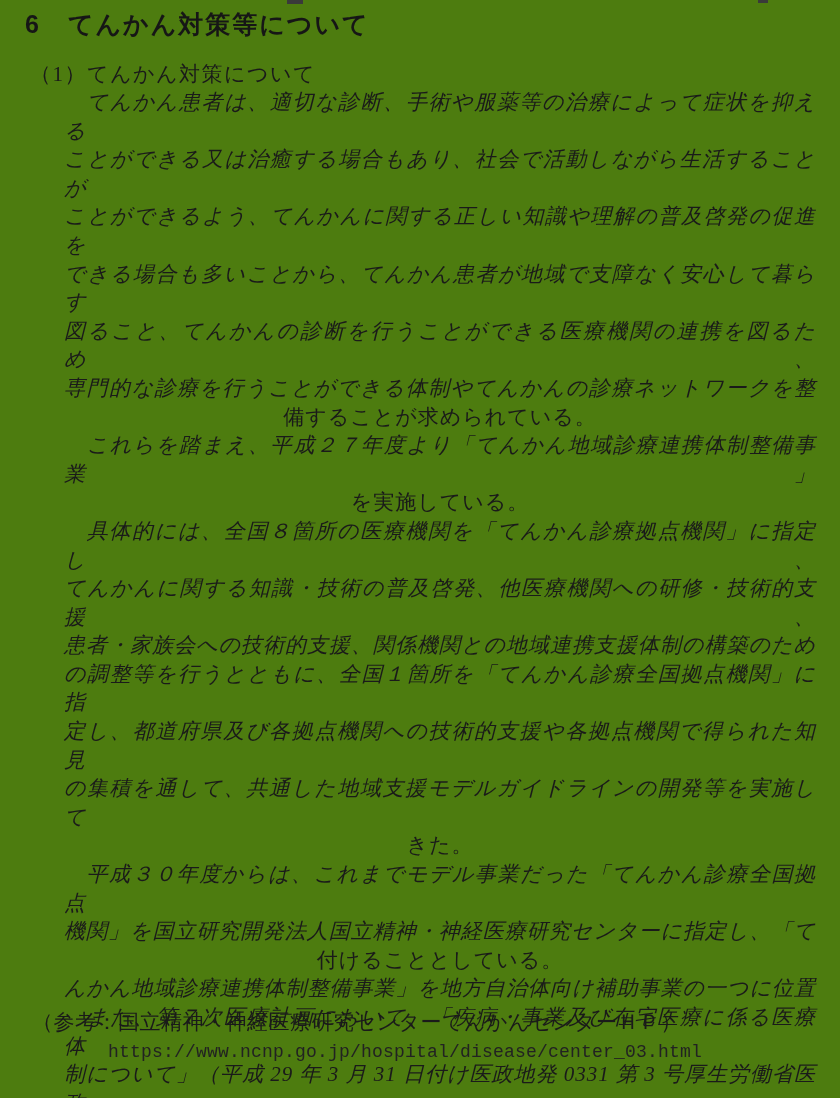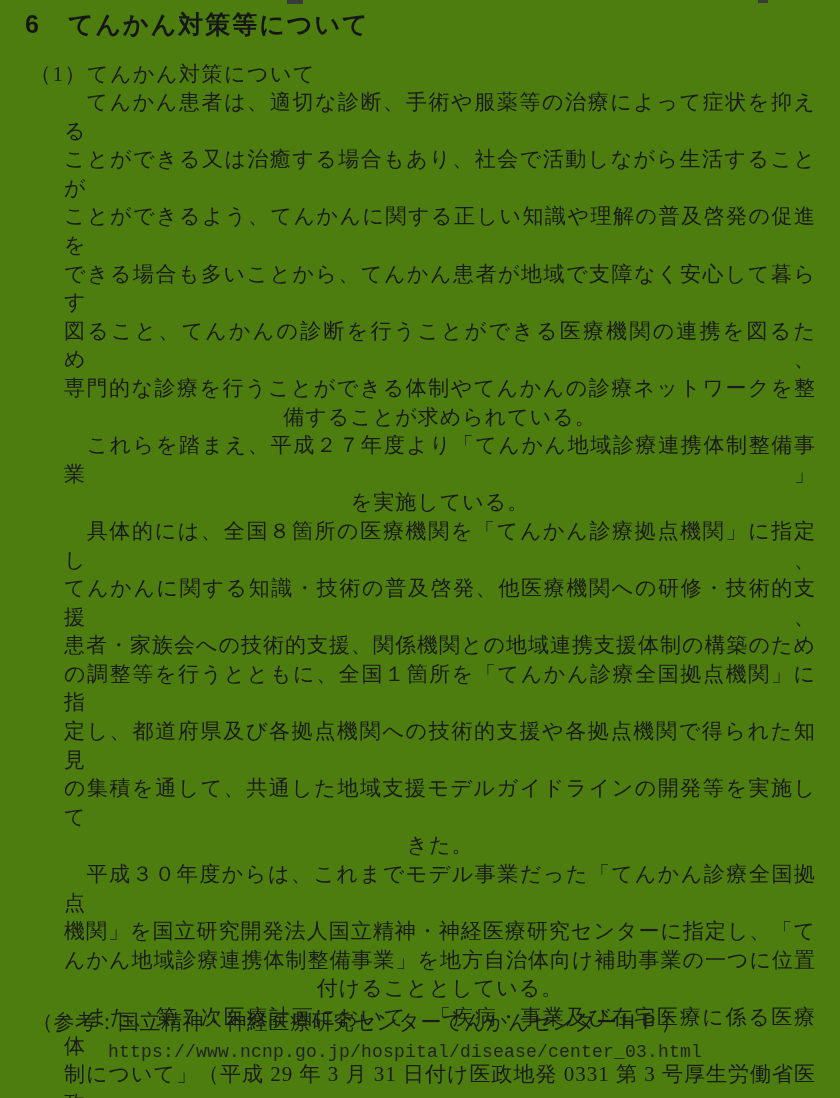--- a/index.html
+++ b/index.html
@@ -24,20 +24,21 @@
   .bodytext{
     position:absolute;top:88px;left:64px;width:752px;
     font-size:21px;line-height:28.6px;letter-spacing:1px;
   }
   .para{margin:0;padding:0;}
   .line{text-align:center;}
   .line.justify{
     text-align:justify;
     text-align-last:justify;
     text-justify:inter-character;
+    font-style:italic;
   }
   .ref{
     position:absolute;top:1008px;left:32px;
     font-size:21px;letter-spacing:0.5px;white-space:nowrap;
   }
   .url{
     position:absolute;top:1042px;left:68px;
     font-family:"Liberation Mono","DejaVu Sans Mono",monospace;
     font-size:18px;letter-spacing:0.2px;white-space:nowrap;
     color:#222;
@@ -77,22 +78,22 @@
         <div class="line justify"><span>てんかんに関する知識・技術の普及啓発、他医療機関への研修・技術的支援、</span></div>
         <div class="line justify"><span>患者・家族会への技術的支援、関係機関との地域連携支援体制の構築のため</span></div>
         <div class="line justify"><span>の調整等を行うとともに、全国１箇所を「てんかん診療全国拠点機関」に指</span></div>
         <div class="line justify"><span>定し、都道府県及び各拠点機関への技術的支援や各拠点機関で得られた知見</span></div>
         <div class="line justify"><span>の集積を通して、共通した地域支援モデルガイドラインの開発等を実施して</span></div>
         <div class="line"><span>きた。</span></div>
       </div>
       <div class="para">
         <div class="line justify"><span>　平成３０年度からは、これまでモデル事業だった「てんかん診療全国拠点</span></div>
         <div class="line justify"><span>機関」を国立研究開発法人国立精神・神経医療研究センターに指定し、「て</span></div>
+        <div class="line"><span>付けることとしている。</span></div>
         <div class="line justify"><span>んかん地域診療連携体制整備事業」を地方自治体向け補助事業の一つに位置</span></div>
-        <div class="line"><span>付けることとしている。</span></div>
       </div>
       <div class="para">
         <div class="line justify"><span>　また、第７次医療計画において、「疾病・事業及び在宅医療に係る医療体</span></div>
         <div class="line justify"><span>制について」（平成 29 年 3 月 31 日付け医政地発 0331 第 3 号厚生労働省医政</span></div>
       </div>
     </div>
 
   <div class="ref">（参考：国立精神・神経医療研究センターてんかんセンターＨＰ）</div>
 
   <div class="url">https://www.ncnp.go.jp/hospital/disease/center_03.html</div>

